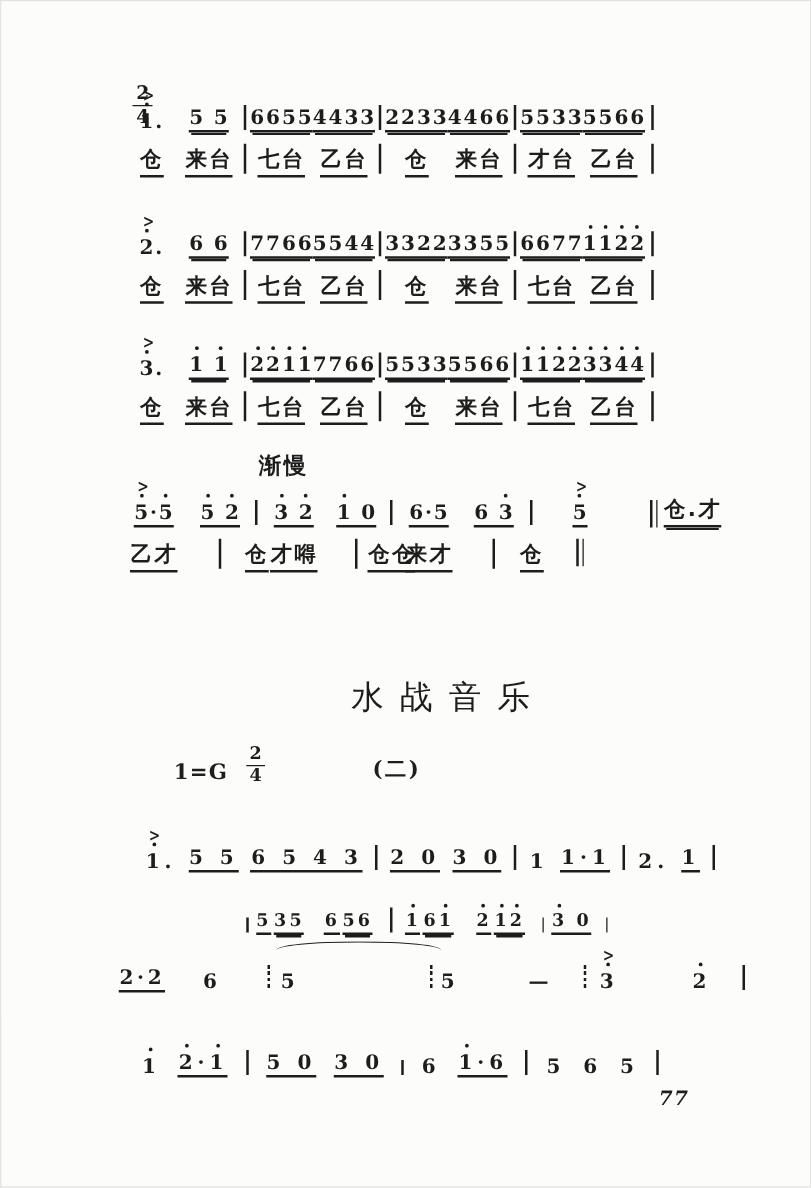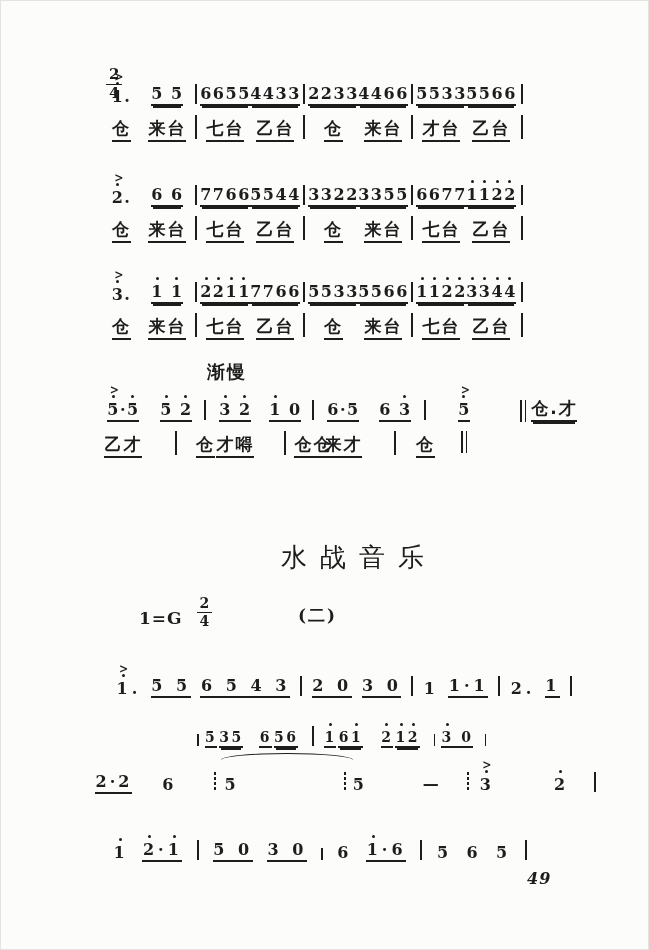--- a/index.html
+++ b/index.html
@@ -450,14 +450,14 @@
       <span class="vbar sm"></span>
       <span class="tk"><span class="ch">6</span></span>
       <span class="tk u1"><span class="ch">1<i class="odot"></i></span><span class="ch">·</span><span class="ch">6</span></span>
       <span class="vbar"></span>
       <span class="tk"><span class="ch">5</span></span>
       <span class="tk"><span class="ch">6</span></span>
       <span class="tk"><span class="ch">5</span></span>
       <span class="vbar"></span>
     </div>
 
-  <div class="pagenum">49</div>
+  <div class="pagenum">77</div>
 </div>
 
 </body></html>

